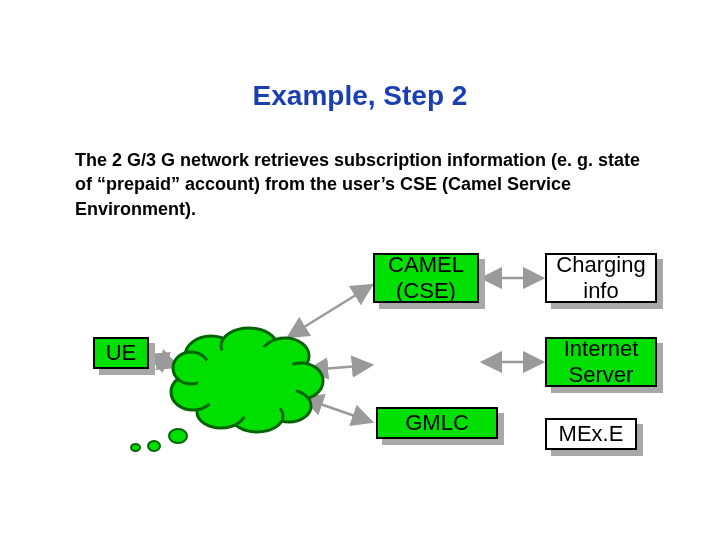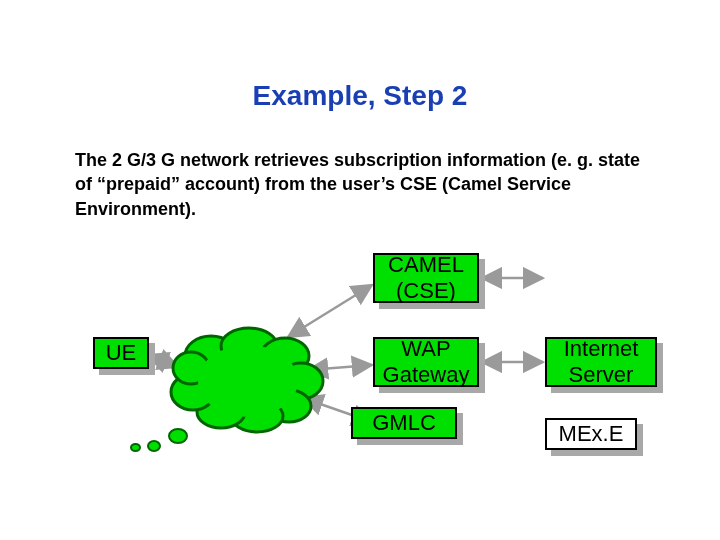--- a/index.html
+++ b/index.html
@@ -72,31 +72,31 @@
   <div class="circ" style="left:168px;top:428px;width:20px;height:16px;background:#00e000;border:2px solid #006400"></div>
   <div class="circ" style="left:147px;top:440px;width:14px;height:12px;background:#00e000;border:2px solid #006400"></div>
   <div class="circ" style="left:130px;top:443px;width:11px;height:9px;background:#00e000;border:2px solid #006400"></div>
 
   <div class="box-wrap" style="left:373px;top:253px;width:106px;height:50px">
     <div class="box-shadow"></div>
     <div class="box green" style="white-space:pre-line">CAMEL
 (CSE)</div>
   </div>
 
-  <div class="box-wrap" style="left:373px;top:337px;width:106px;height:50px">
-    <div class="box-shadow"></div>
-    <div class="box green" style="white-space:pre-line">WAP
-Gateway</div>
-  </div>
 
-  <div class="box-wrap" style="left:351px;top:407px;width:106px;height:32px">
+  <div class="box-wrap" style="left:376px;top:407px;width:122px;height:32px">
     <div class="box-shadow"></div>
     <div class="box green">GMLC</div>
   </div>
 
+  <div class="box-wrap" style="left:545px;top:253px;width:112px;height:50px">
+    <div class="box-shadow"></div>
+    <div class="box white" style="white-space:pre-line">Charging
+info</div>
+  </div>
 
   <div class="box-wrap" style="left:545px;top:337px;width:112px;height:50px">
     <div class="box-shadow"></div>
     <div class="box green" style="white-space:pre-line">Internet
 Server</div>
   </div>
 
   <div class="box-wrap" style="left:545px;top:418px;width:92px;height:32px">
     <div class="box-shadow"></div>
     <div class="box white">MEx.E</div>

